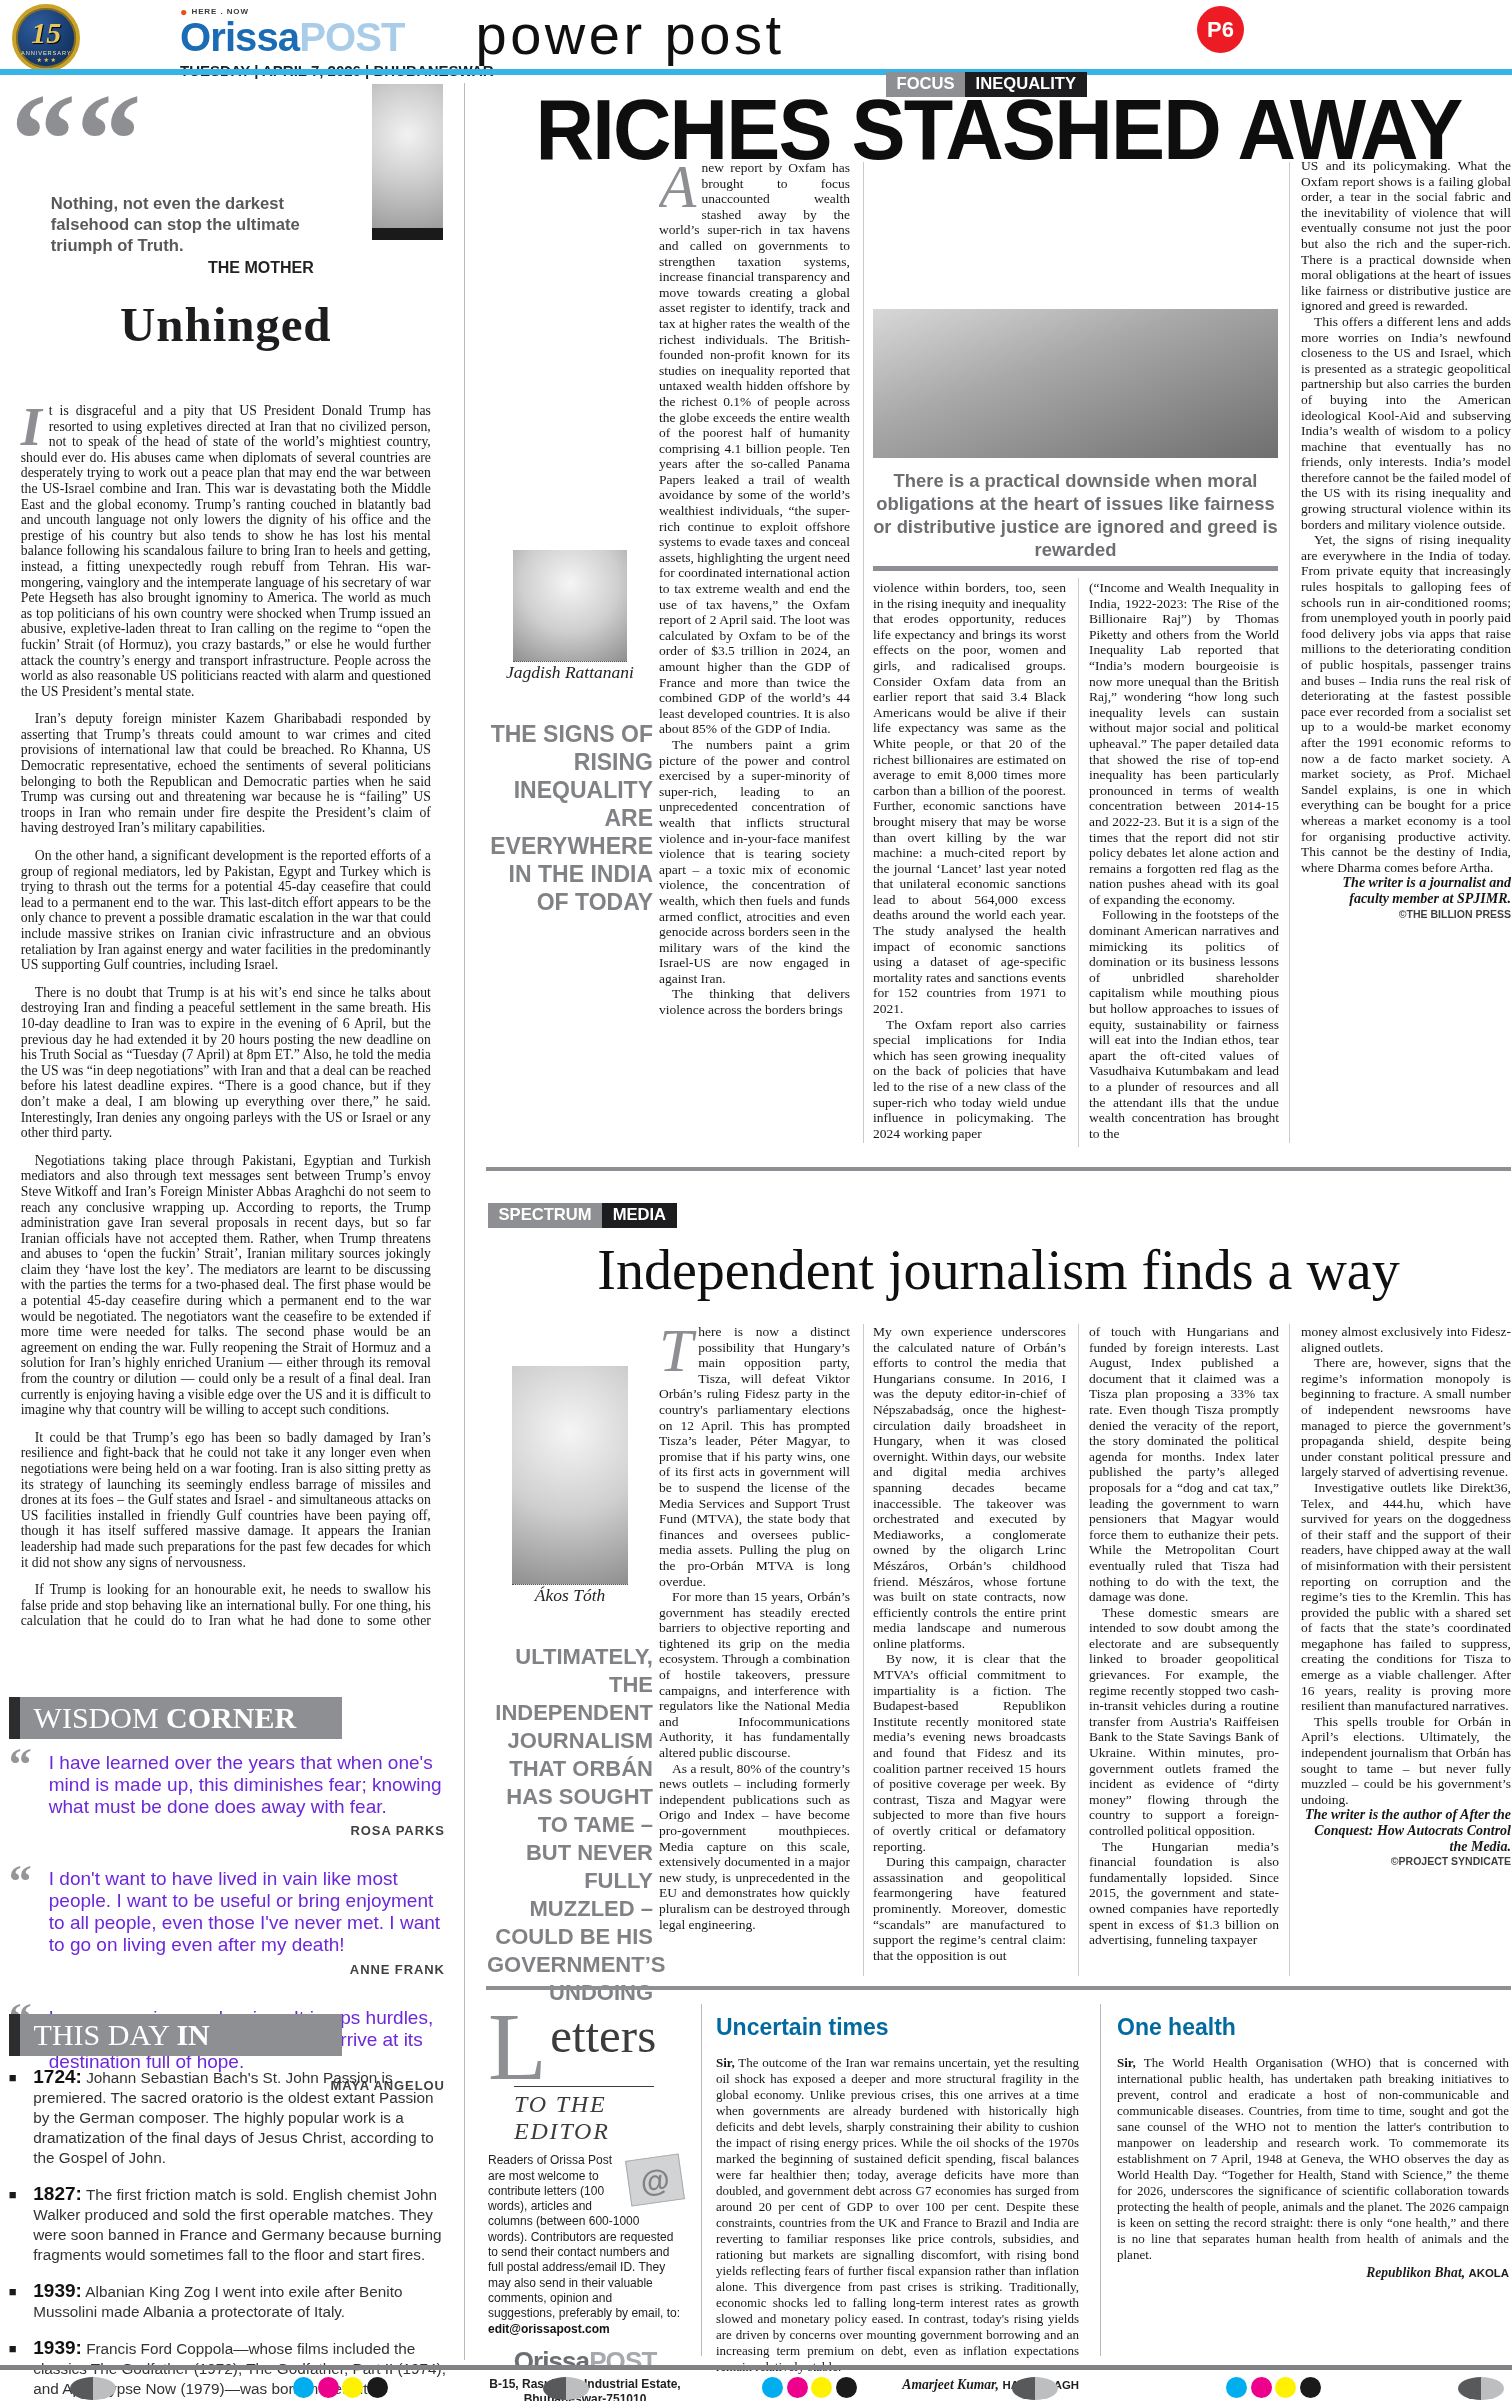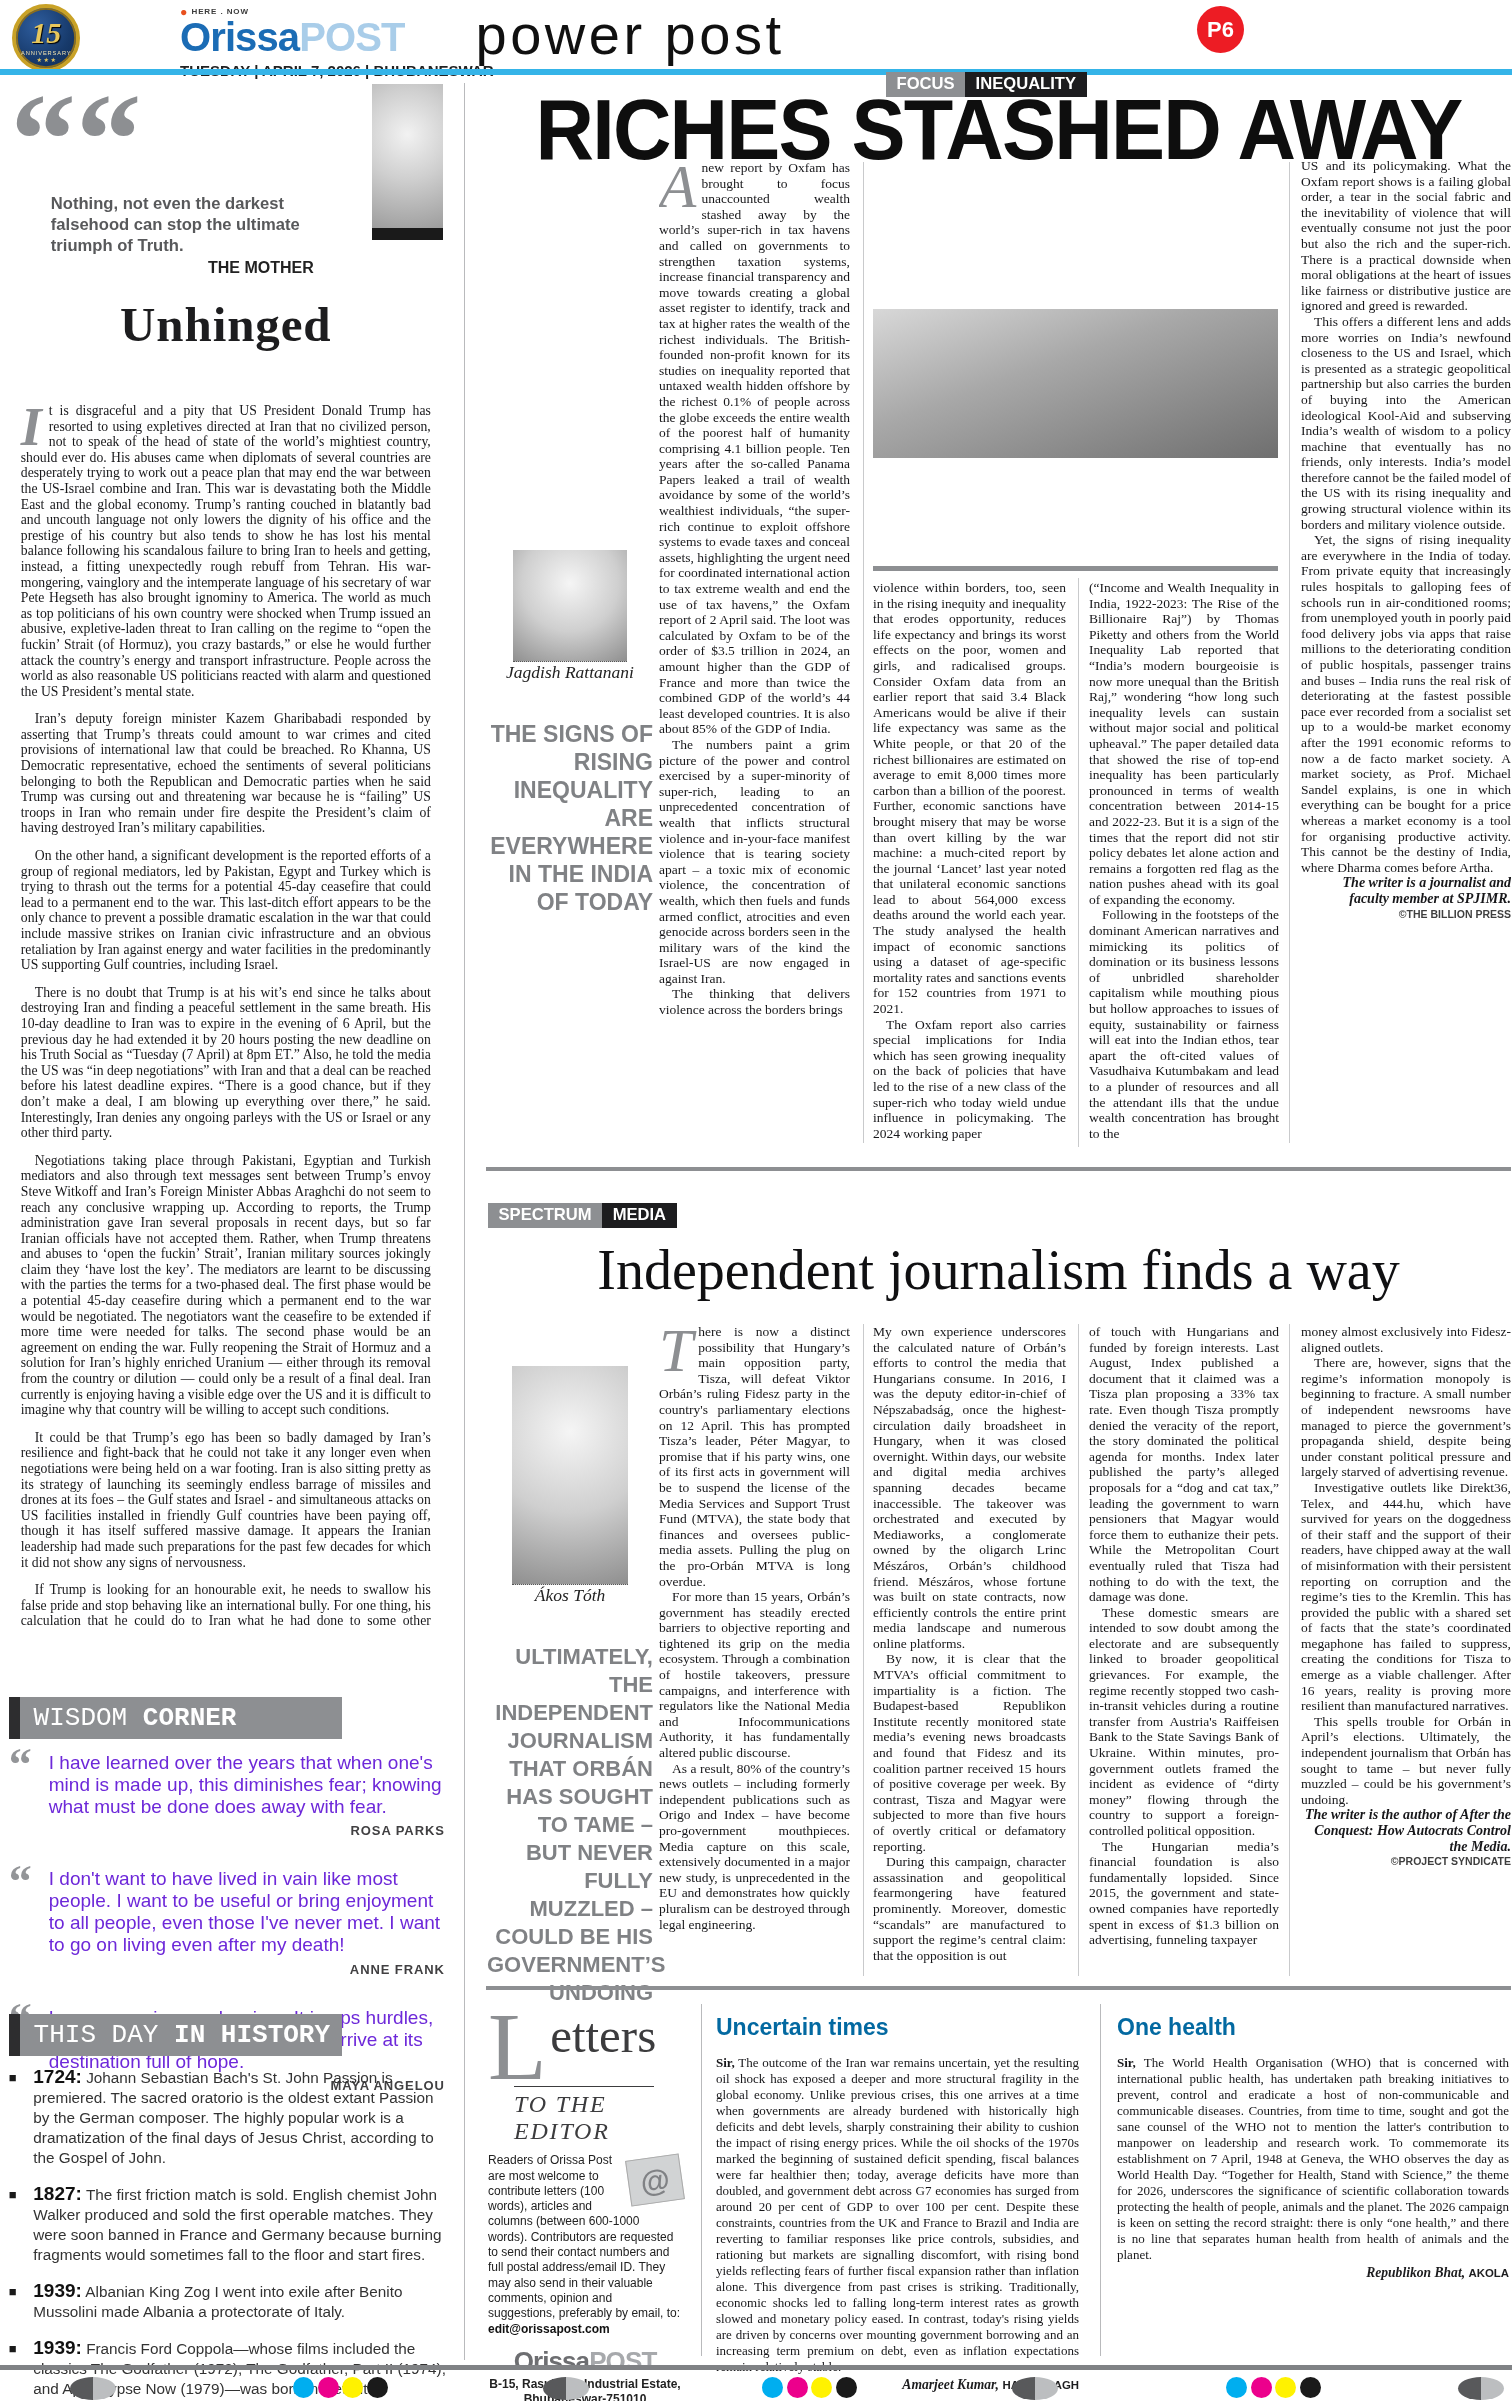--- a/index.html
+++ b/index.html
@@ -46,21 +46,21 @@
   .edtitle{position:absolute;left:8.8px;top:296px;width:434px;text-align:center;
            font-family:"Liberation Serif",serif;font-size:49px;font-weight:bold;letter-spacing:0.9px;}
   .edbody{position:absolute;left:8.8px;top:391px;width:434px;height:1238px;overflow:hidden;
           font-size:13.7px;line-height:15.6px;text-align:justify;color:#17171a;}
   .edbody p{margin:12px;}
   .edbody p + p{text-indent:14px;}
   .edbody p:first-child::first-letter{float:left;font-size:54px;line-height:44px;padding:1.8px 7px 0 0;color:#8d8f92;font-weight:bold;font-style:italic;}
 
   
   .secbar{position:absolute;left:8.8px;width:333px;height:42px;background:#8d8f92;color:#fff;
-          font-family:Liberation Mono, monospace;font-size:26px;line-height:42px;padding-left:16px;overflow:hidden;}
+          font-family:Liberation Serif, serif;font-size:30px;line-height:42px;padding-left:16px;overflow:hidden;}
   .secbar .tab{position:absolute;left:0;top:0;width:11.4px;height:42px;background:#2d2d2f;}
   .secbar .light{font-weight:normal;margin-left:8.8px;}
   .secbar .bold{font-weight:bold;}
 
   .wquotes{position:absolute;left:8.8px;top:1752px;width:436px;}
   .wq{position:relative;margin-bottom:30px;}
   .wqg{position:absolute;left:0;top:-1.8px;font-family:"Liberation Serif",serif;font-size:46px;line-height:30px;color:#939598;font-weight:bold;}
   .wqt{margin:0 0 5.3px 40px;font-family:"Liberation Sans",sans-serif;font-weight:normal;font-size:19px;line-height:22px;color:#6d28d9;}
   .wqa{text-align:right;font-family:"Liberation Sans",sans-serif;font-weight:bold;font-size:13px;color:#414042;letter-spacing:0.9px;}
 
@@ -225,20 +225,21 @@
     <div class="abyline" data-interactable="false">Jagdish Rattanani</div>
     <div class="pullquote" data-interactable="false">THE SIGNS OF RISING INEQUALITY ARE EVERYWHERE IN THE INDIA OF TODAY</div>
   </div>
 
   <div class="acol lead" style="left:659px;top:160px;width:191px;height:988px;" data-interactable="false">
       <p data-interactable="false">A new report by Oxfam has brought to focus unaccounted wealth stashed away by the world’s super-rich in tax havens and called on governments to strengthen taxation systems, increase financial transparency and move towards creating a global asset register to identify, track and tax at higher rates the wealth of the richest individuals. The British-founded non-profit known for its studies on inequality reported that untaxed wealth hidden offshore by the richest 0.1% of people across the globe exceeds the entire wealth of the poorest half of humanity comprising 4.1 billion people. Ten years after the so-called Panama Papers leaked a trail of wealth avoidance by some of the world’s wealthiest individuals, “the super-rich continue to exploit offshore systems to evade taxes and conceal assets, highlighting the urgent need for coordinated international action to tax extreme wealth and end the use of tax havens,” the Oxfam report of 2 April said. The loot was calculated by Oxfam to be of the order of $3.5 trillion in 2024, an amount higher than the GDP of France and more than twice the combined GDP of the world’s 44 least developed countries. It is also about 85% of the GDP of India.</p>
       <p data-interactable="false">The numbers paint a grim picture of the power and control exercised by a super-minority of super-rich, leading to an unprecedented concentration of wealth that inflicts structural violence and in-your-face manifest violence that is tearing society apart – a toxic mix of economic violence, the concentration of wealth, which then fuels and funds armed conflict, atrocities and even genocide across borders seen in the military wars of the kind the Israel-US are now engaged in against Iran.</p>
       <p data-interactable="false">The thinking that delivers violence across the borders brings</p>
     </div>
   <div class="artimg" style="left:873px;top:309px;width:405px;height:149px;" data-interactable="false"></div>
+  <div class="artcap" style="left:873px;top:469px;width:405px;" data-interactable="false">There is a practical downside when moral obligations at the heart of issues like fairness or distributive justice are ignored and greed is rewarded</div>
   <div class="caprule" style="left:873px;top:566px;width:405px;" data-interactable="false"></div>
   <div class="acol" style="left:873px;top:580px;width:193px;height:568px;" data-interactable="false">
       <p data-interactable="false">violence within borders, too, seen in the rising inequity and inequality that erodes opportunity, reduces life expectancy and brings its worst effects on the poor, women and girls, and radicalised groups. Consider Oxfam data from an earlier report that said 3.4 Black Americans would be alive if their life expectancy was same as the White people, or that 20 of the richest billionaires are estimated on average to emit 8,000 times more carbon than a billion of the poorest. Further, economic sanctions have brought misery that may be worse than overt killing by the war machine: a much-cited report by the journal ‘Lancet’ last year noted that unilateral economic sanctions lead to about 564,000 excess deaths around the world each year. The study analysed the health impact of economic sanctions using a dataset of age-specific mortality rates and sanctions events for 152 countries from 1971 to 2021.</p>
       <p data-interactable="false">The Oxfam report also carries special implications for India which has seen growing inequality on the back of policies that have led to the rise of a new class of the super-rich who today wield undue influence in policymaking. The 2024 working paper</p>
     </div>
   <div class="acol" style="left:1089px;top:580px;width:190px;height:568px;" data-interactable="false">
       <p data-interactable="false">(“Income and Wealth Inequality in India, 1922-2023: The Rise of the Billionaire Raj”) by Thomas Piketty and others from the World Inequality Lab reported that “India’s modern bourgeoisie is now more unequal than the British Raj,” wondering “how long such inequality levels can sustain without major social and political upheaval.” The paper detailed data that showed the rise of top-end inequality has been particularly pronounced in terms of wealth concentration between 2014-15 and 2022-23. But it is a sign of the times that the report did not stir policy debates let alone action and remains a forgotten red flag as the nation pushes ahead with its goal of expanding the economy.</p>
       <p data-interactable="false">Following in the footsteps of the dominant American narratives and mimicking its politics of domination or its business lessons of unbridled shareholder capitalism while mouthing pious but hollow approaches to issues of equity, sustainability or fairness will eat into the Indian ethos, tear apart the oft-cited values of Vasudhaiva Kutumbakam and lead to a plunder of resources and all the attendant ills that the undue wealth concentration has brought to the</p>
     </div>
   <div class="acol" style="left:1301px;top:158px;width:210px;height:991px;" data-interactable="false">

